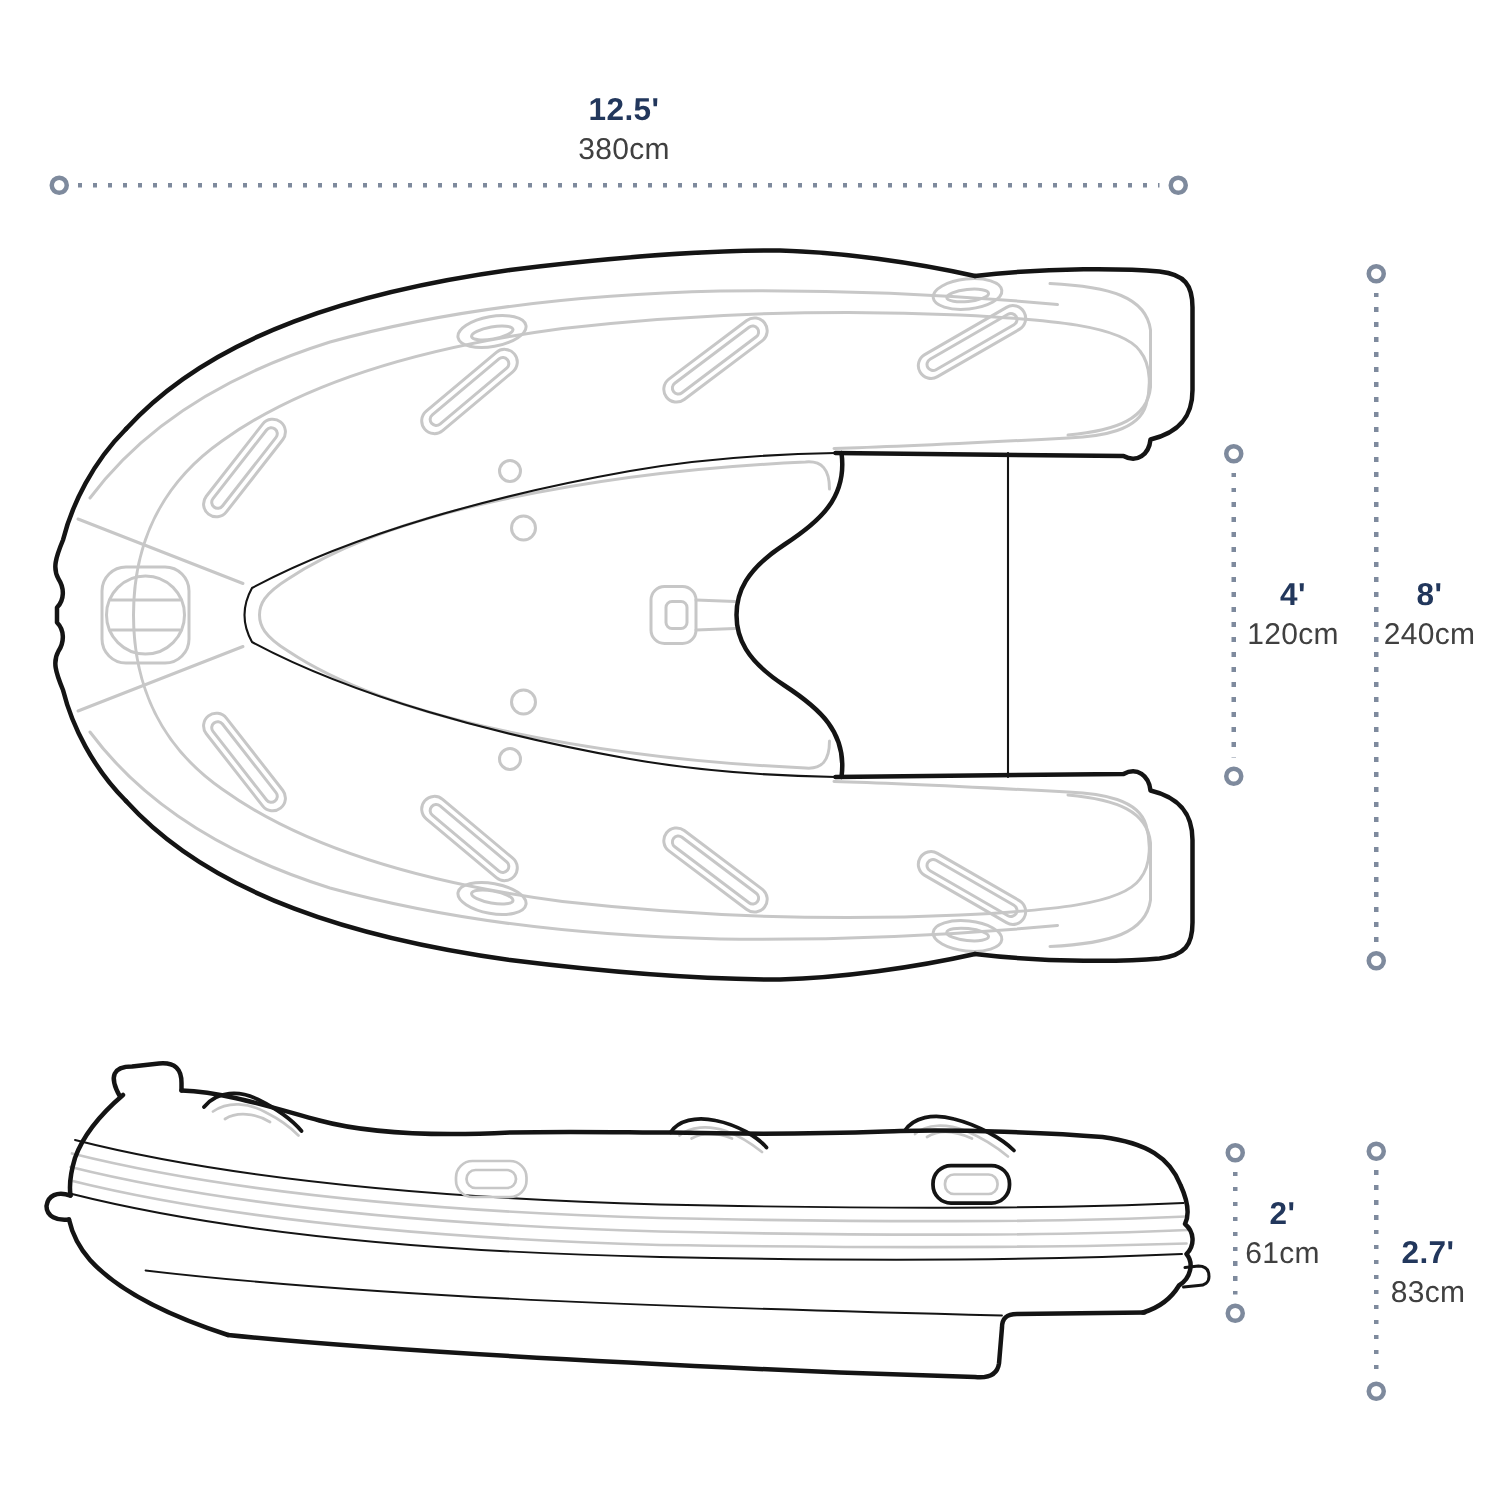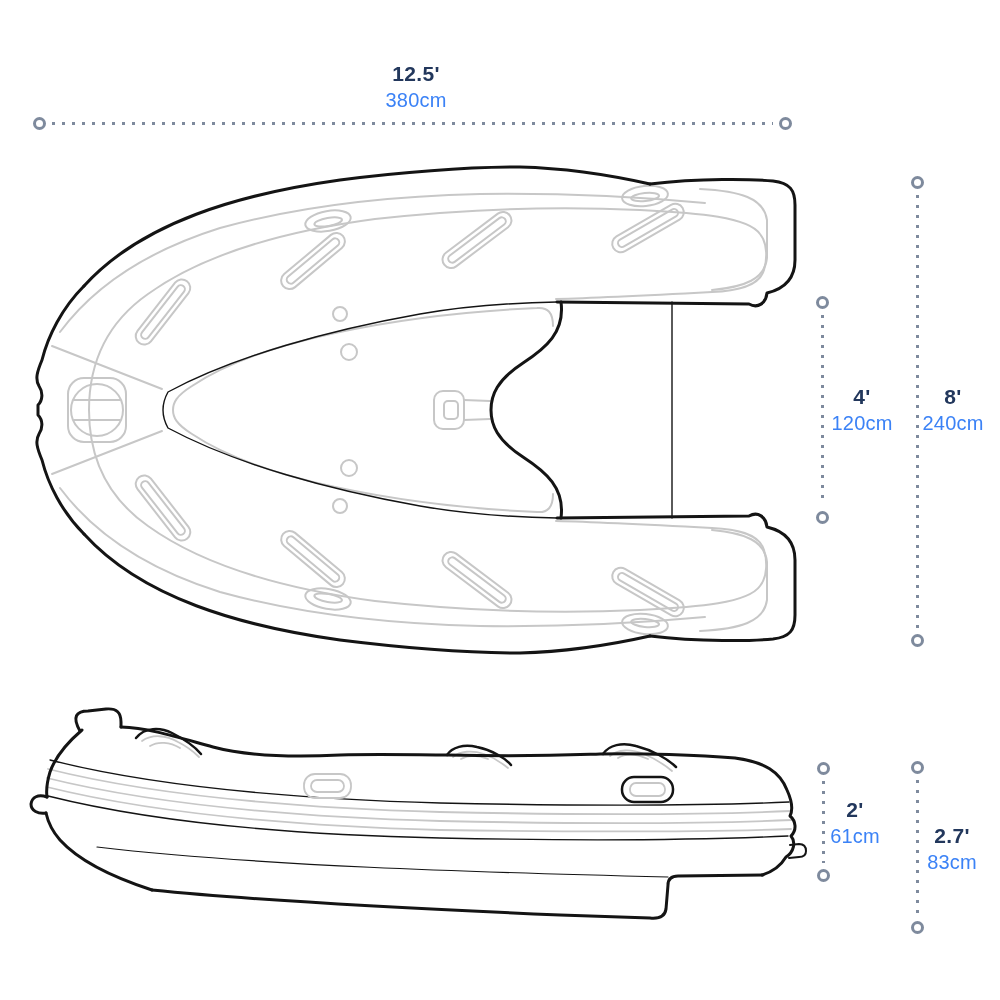--- a/index.html
+++ b/index.html
@@ -14,21 +14,21 @@
         border-radius:50%;box-sizing:border-box;background:#fff;}
   .dotline-h{position:absolute;top:5px;left:19px;right:19px;height:3px;
         background:repeating-linear-gradient(to right,#7e8a9d 0 3px,transparent 3px 10px);}
   .dotline-v{position:absolute;left:5px;top:19px;bottom:19px;width:3px;
         background:repeating-linear-gradient(to bottom,#7e8a9d 0 3px,transparent 3px 10px);}
   .dim-h .ring.a{left:0;top:0;}   .dim-h .ring.b{right:0;top:0;}
   .dim-v .ring.a{top:0;left:0;}   .dim-v .ring.b{bottom:0;left:0;}
 
   .dim-label{position:absolute;width:100px;text-align:center;line-height:1.15;}
   .dim-label .ft{font-size:21px;font-weight:700;color:#22375c;letter-spacing:.3px;}
-  .dim-label .cm{font-size:20px;font-weight:400;color:#3b82f6;margin-top:3px;letter-spacing:.2px;}
+  .dim-label .cm{font-size:20px;font-weight:400;color:#404040;margin-top:3px;letter-spacing:.2px;}
 </style>
 </head>
 <body>
 
 <div class="stage">
 
   <svg width="1000" height="1000" viewBox="0 0 1000 1000">
 
     <g fill="none" stroke-linecap="round" stroke-linejoin="round">
 

